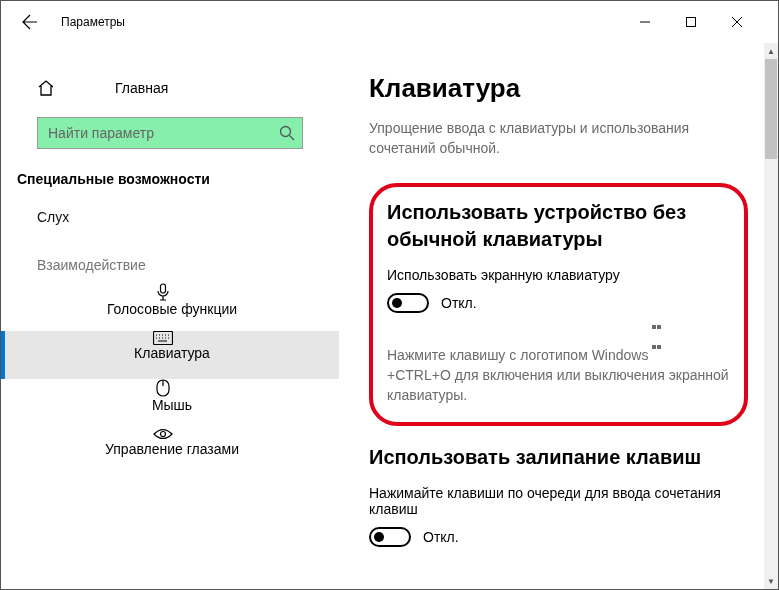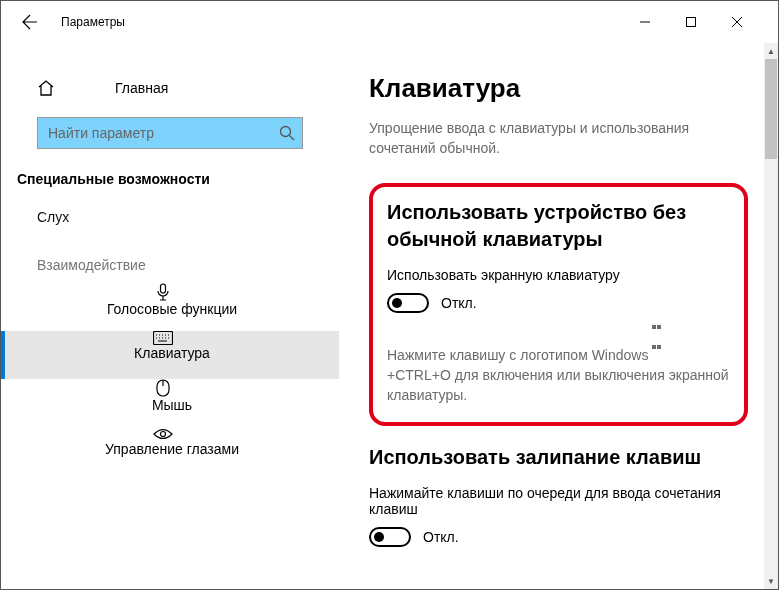--- a/index.html
+++ b/index.html
@@ -54,21 +54,21 @@
   }
   .home-row .icon { width: 22px; margin-right: 16px; }
   .search-wrap {
     margin: 12px 36px 14px 36px;
     position: relative;
   }
   .search {
     width: 100%;
     height: 32px;
     border: 1px solid #999;
-    background: #7dd3fc;
+    background: #86efac;
     padding: 0 34px 0 10px;
     font-size: 14px;
     font-family: inherit;
   }
   .search::placeholder { color: #666; }
   .search-icon {
     position: absolute;
     right: 8px; top: 50%;
     transform: translateY(-50%);
     color: #444;
@@ -116,21 +116,21 @@
     margin-bottom: 14px;
   }
   .subtitle {
     color: #6b6b6b;
     font-size: 14px;
     line-height: 1.45;
     margin-bottom: 24px;
   }
   .highlight {
     border: 4px solid #e1001a;
-    border-radius: 16px;
+    border-radius: 28px;
     padding: 12px 14px 16px 14px;
     margin-bottom: 18px;
   }
   h2.section-title {
     font-size: 20px;
     font-weight: 600;
     line-height: 1.35;
     margin-bottom: 14px;
   }
   .setting-label {

